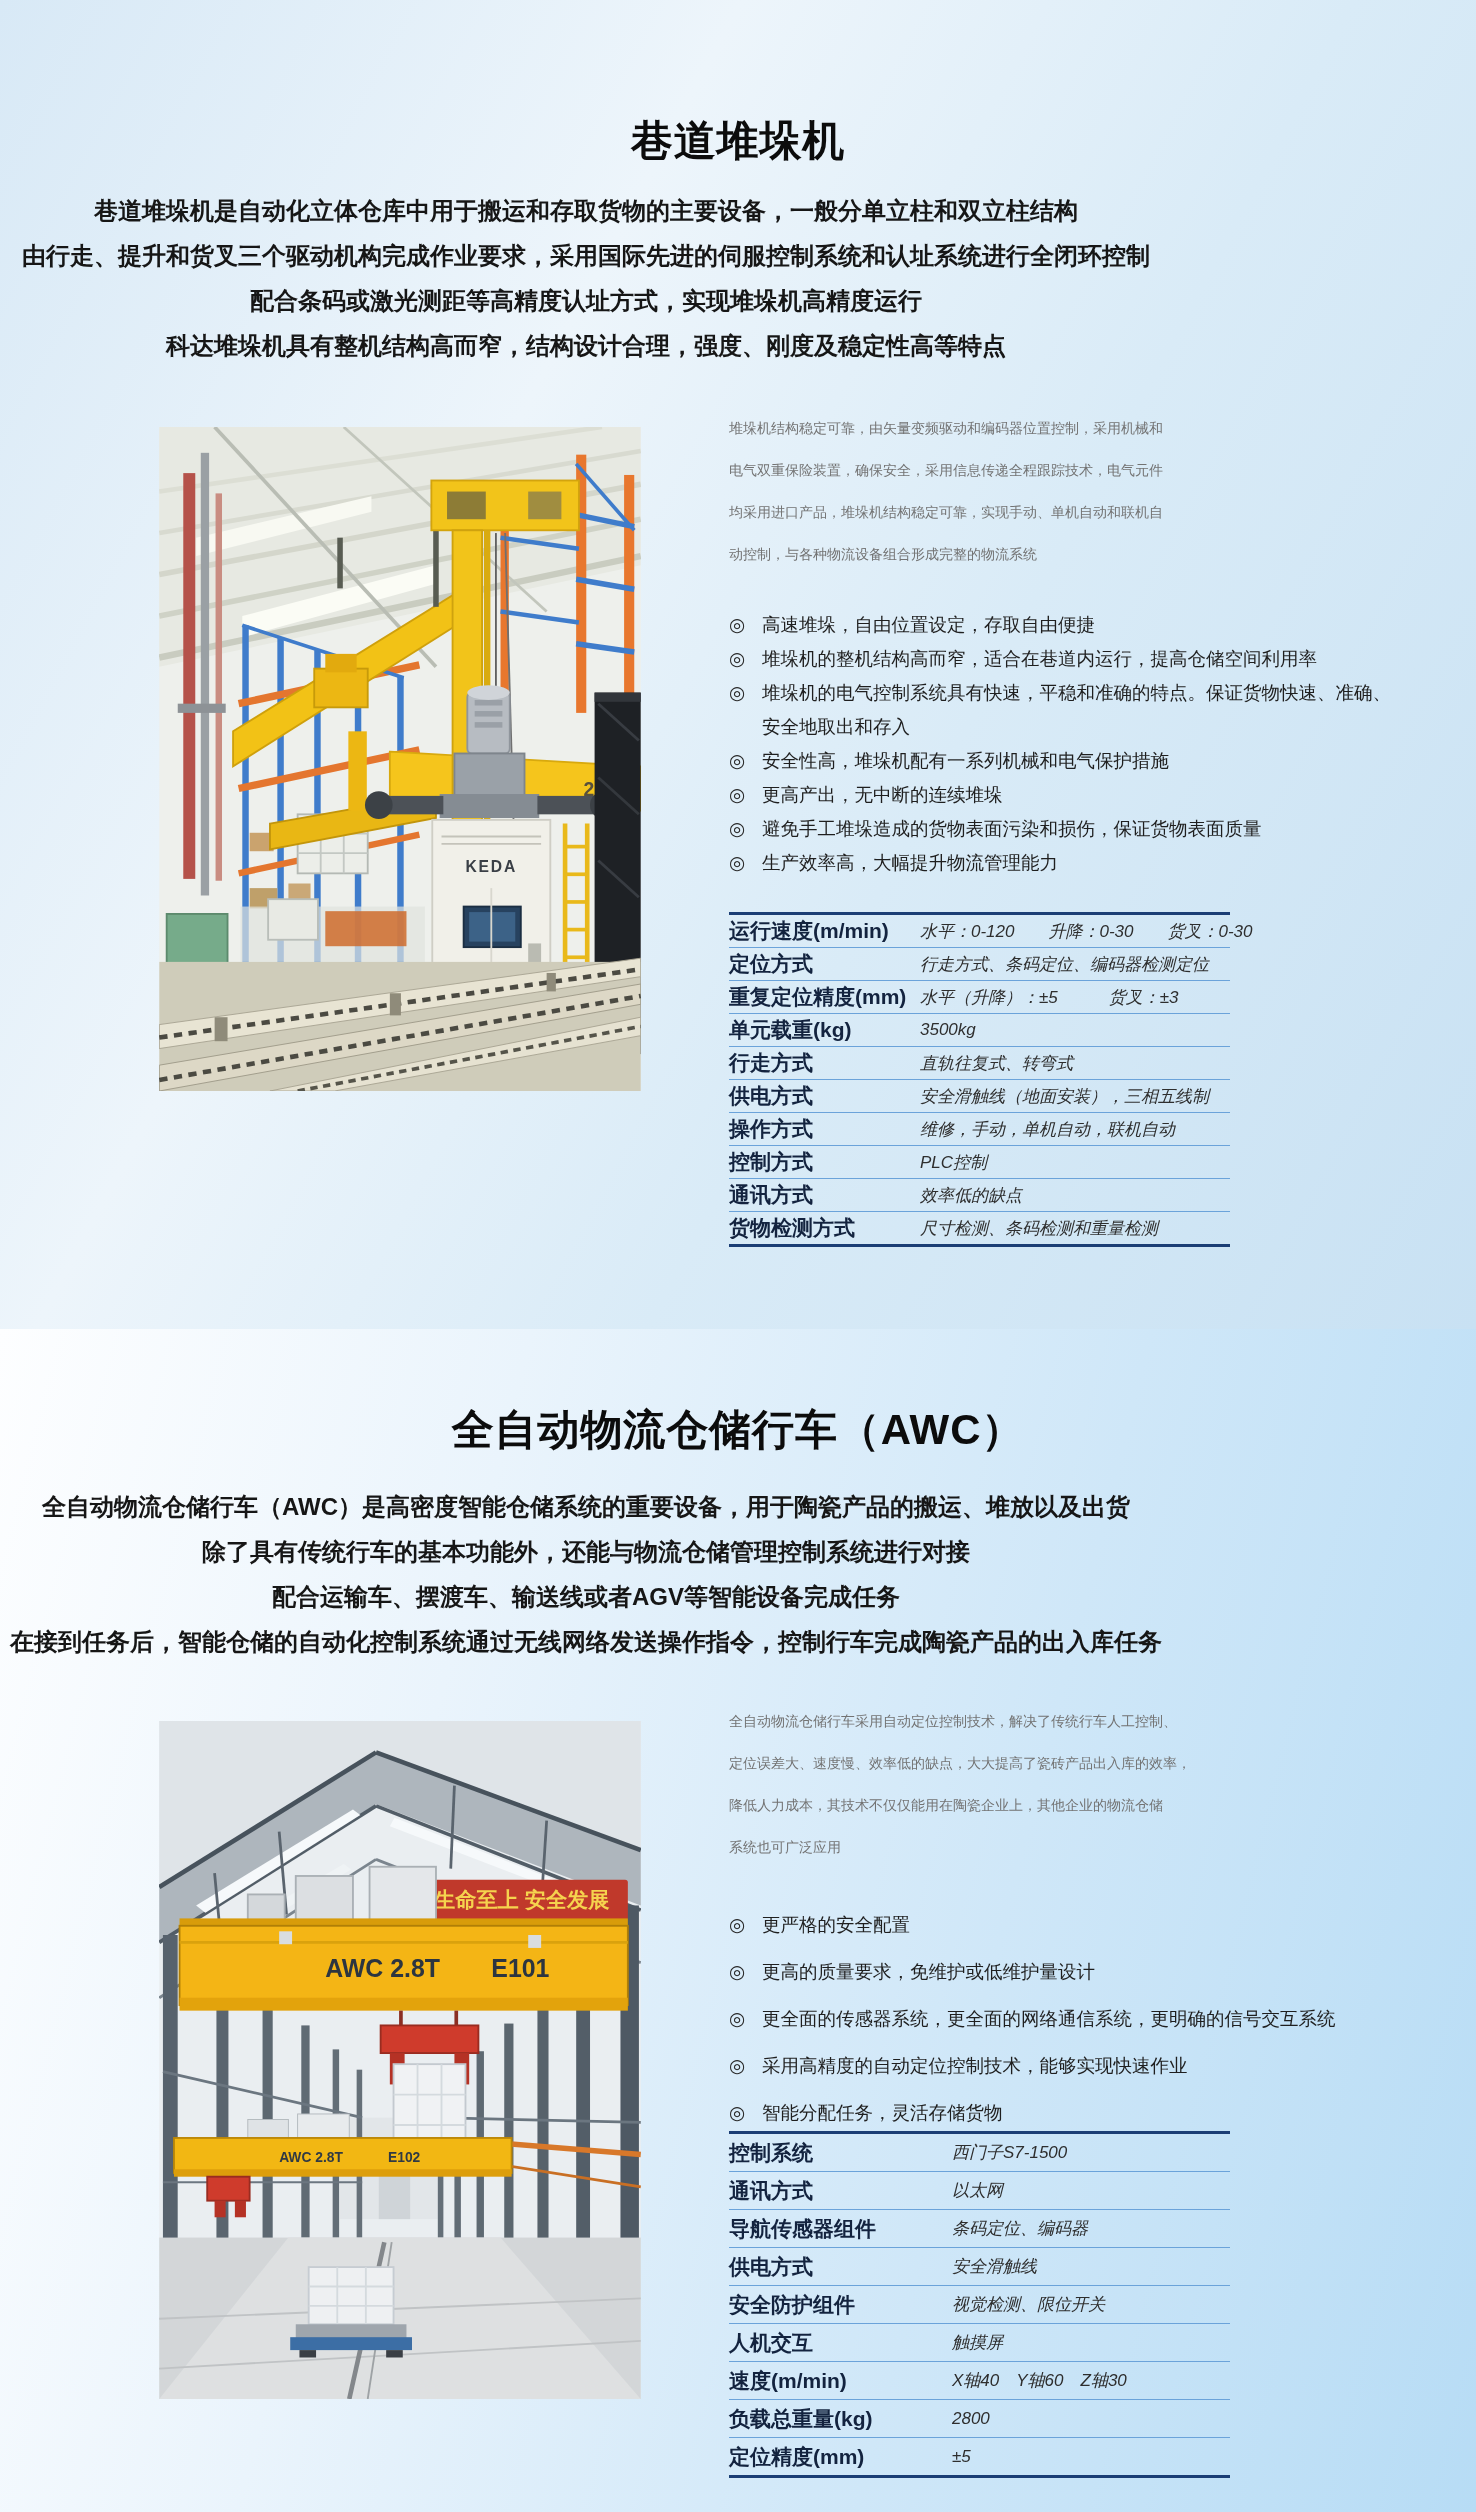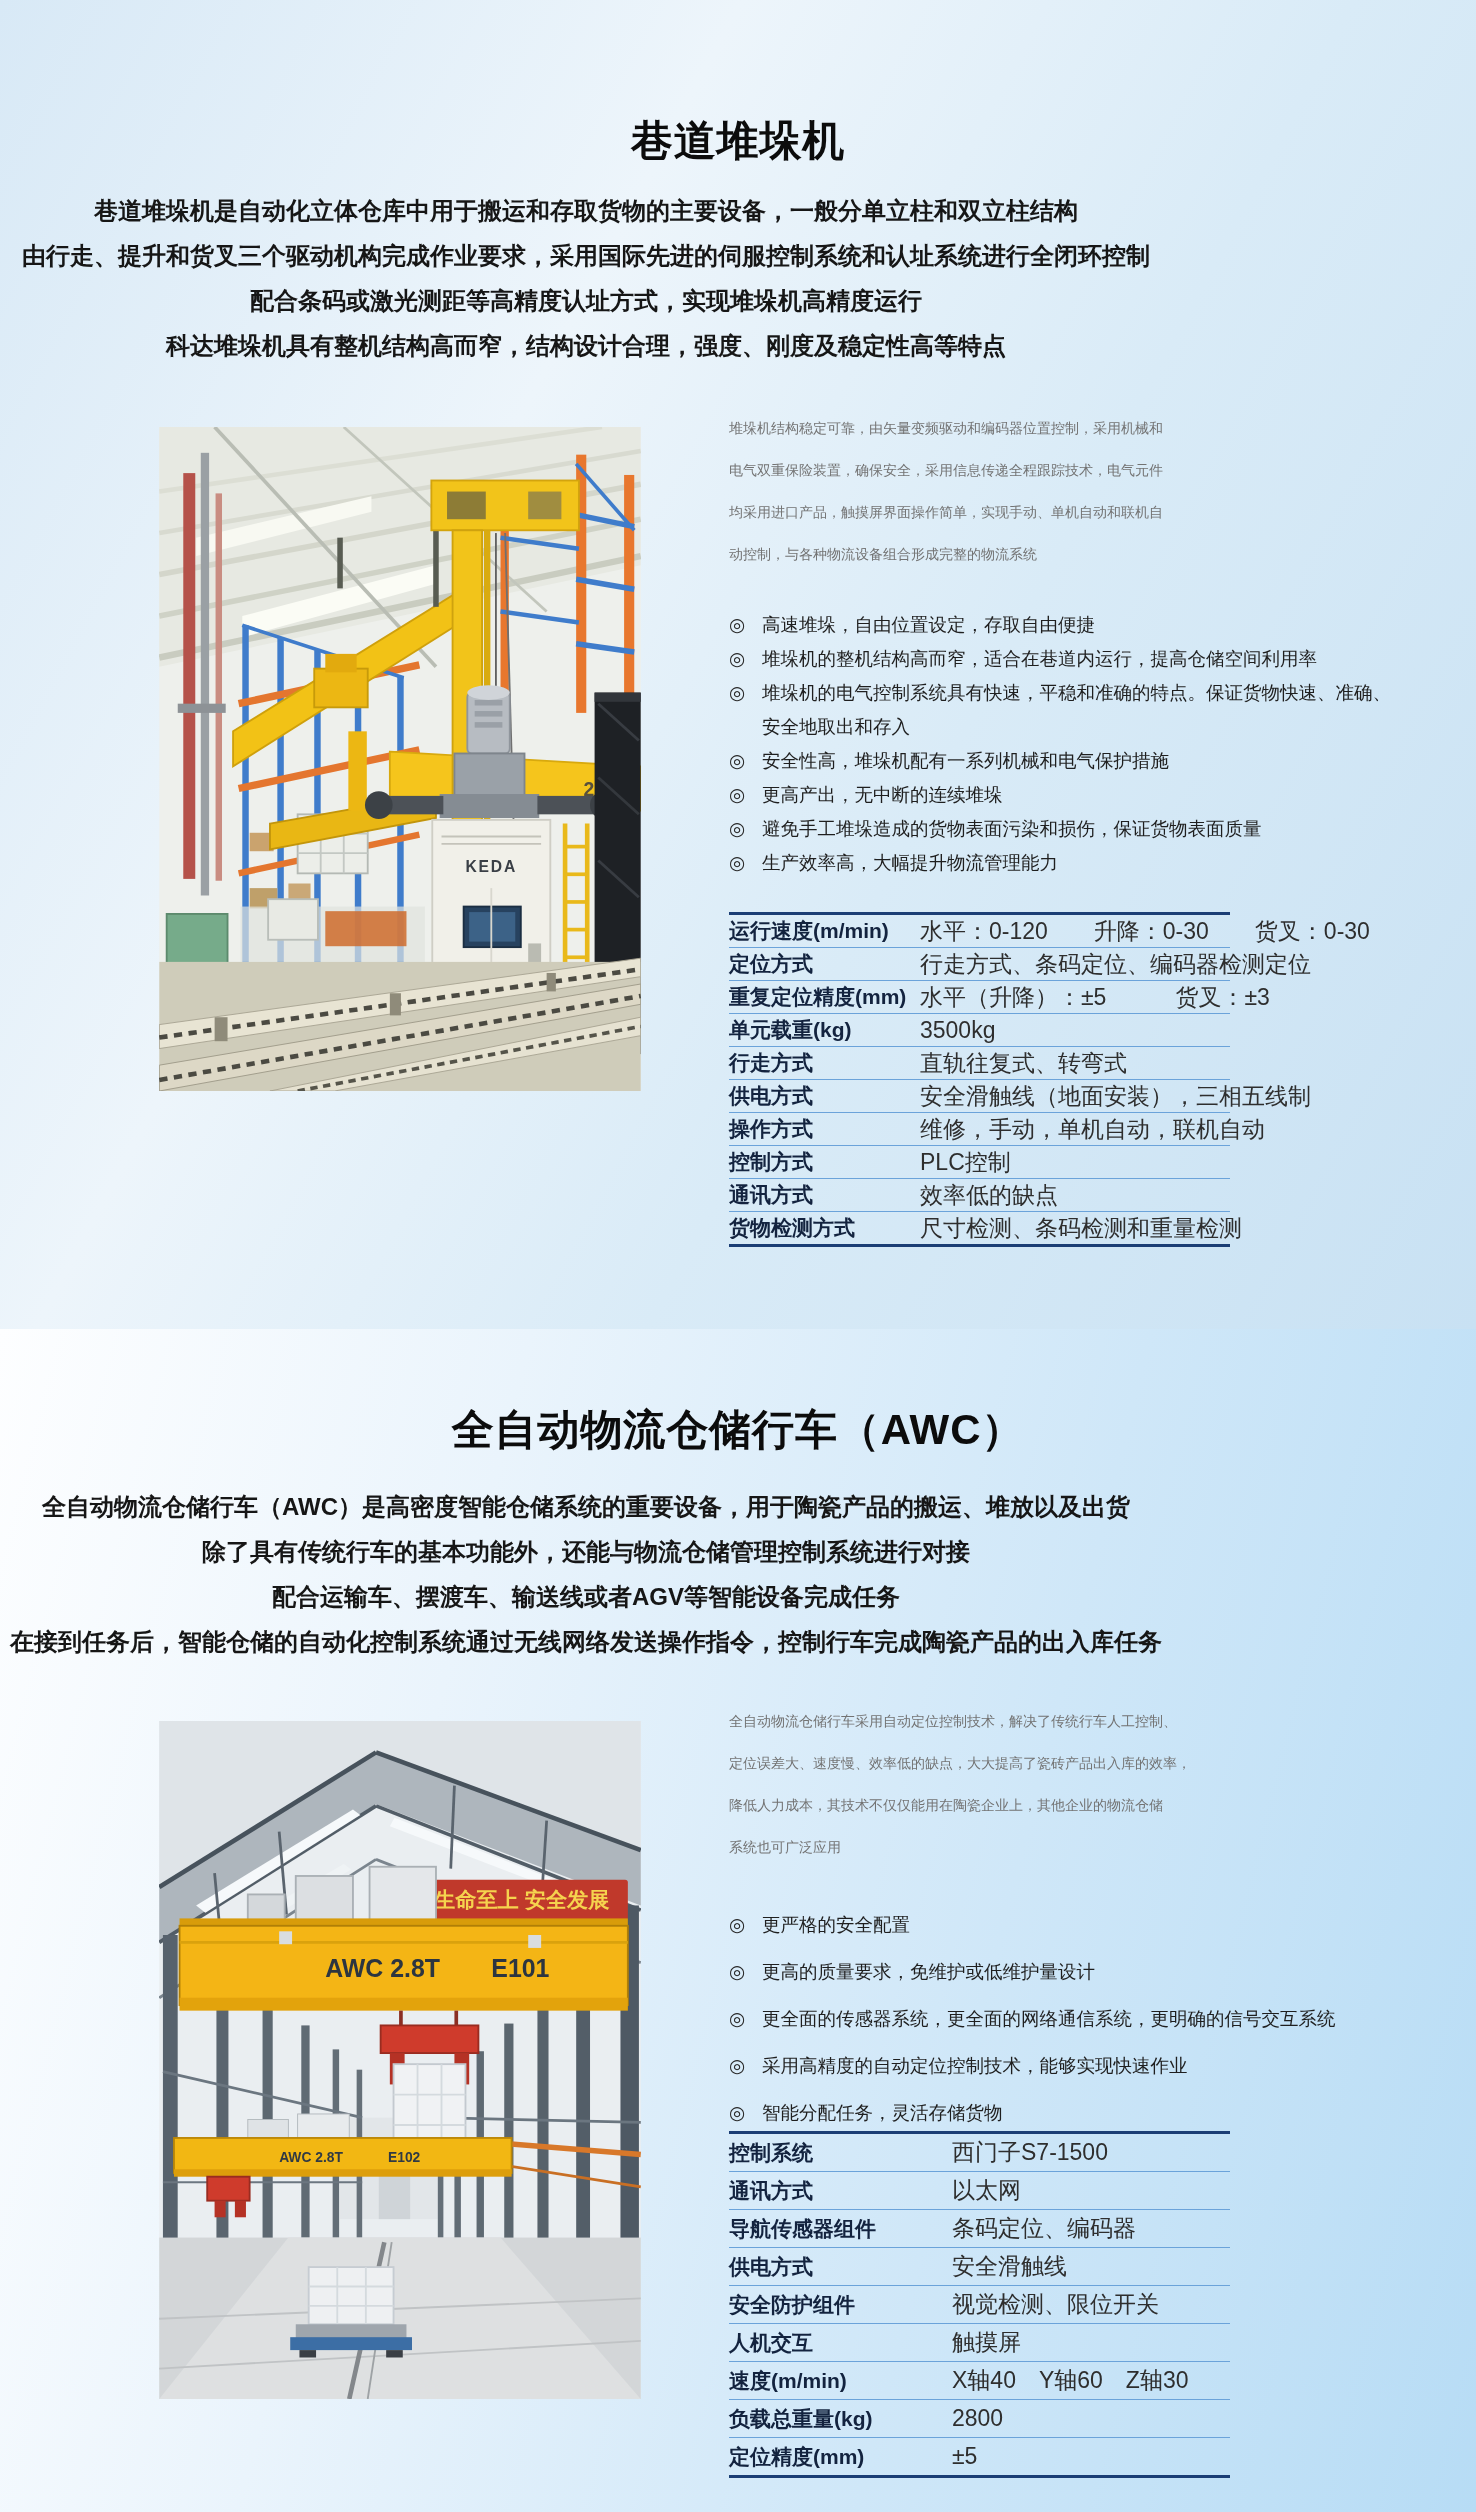--- a/index.html
+++ b/index.html
@@ -48,21 +48,21 @@
     border-top:3.7px solid #1b3e75; border-bottom:3.7px solid #1b3e75; }
   #specs1 { top:912px; }
   #specs2 { top:2131px; }
   .spec-row { display:flex; align-items:center; }
   #specs1 .spec-row { height:32px; }
   #specs2 .spec-row { height:37px; }
   .spec-row + .spec-row { border-top:0.9px solid #6ba3da; }
   .spec-label { flex:none; font-weight:bold; font-size:21px; color:#13233f; white-space:pre; }
   #specs1 .spec-label { width:191px; }
   #specs2 .spec-label { width:223px; }
-  .spec-value { font-size:23px; color:#2e2e2e; white-space:pre; }
+  .spec-value { font-size:17px; color:#2e2e2e; white-space:pre;font-style:italic; }
 </style>
 </head>
 <body>
 
 <div class="page">
   <div class="bg1"></div>
   <div class="bg2"></div>
 
   <h1 class="sec-title" id="title1">巷道堆垛机</h1>
 
@@ -221,21 +221,21 @@
         <rect x="60" y="640" width="14" height="26" fill="#8f8b7a"></rect>
         <rect x="250" y="614" width="12" height="24" fill="#8f8b7a"></rect>
         <rect x="420" y="592" width="10" height="20" fill="#8f8b7a"></rect>
       </g>
     </svg>
   </div>
 
   <div class="desc" id="desc1">
     <div>堆垛机结构稳定可靠，由矢量变频驱动和编码器位置控制，采用机械和</div>
     <div>电气双重保险装置，确保安全，采用信息传递全程跟踪技术，电气元件</div>
-    <div>均采用进口产品，触摸屏界面操作简单，实现手动、单机自动和联机自</div>
+    <div>均采用进口产品，堆垛机结构稳定可靠，实现手动、单机自动和联机自</div>
     <div>动控制，与各种物流设备组合形成完整的物流系统</div>
   </div>
 
   <ul class="features" id="features1">
     <li><span class="mark">◎</span><span class="ftxt">高速堆垛，自由位置设定，存取自由便捷</span></li>
     <li><span class="mark">◎</span><span class="ftxt">堆垛机的整机结构高而窄，适合在巷道内运行，提高仓储空间利用率</span></li>
     <li><span class="mark">◎</span><span class="ftxt">堆垛机的电气控制系统具有快速，平稳和准确的特点。保证货物快速、准确、
 安全地取出和存入</span></li>
     <li><span class="mark">◎</span><span class="ftxt">安全性高，堆垛机配有一系列机械和电气保护措施</span></li>
     <li><span class="mark">◎</span><span class="ftxt">更高产出，无中断的连续堆垛</span></li>

